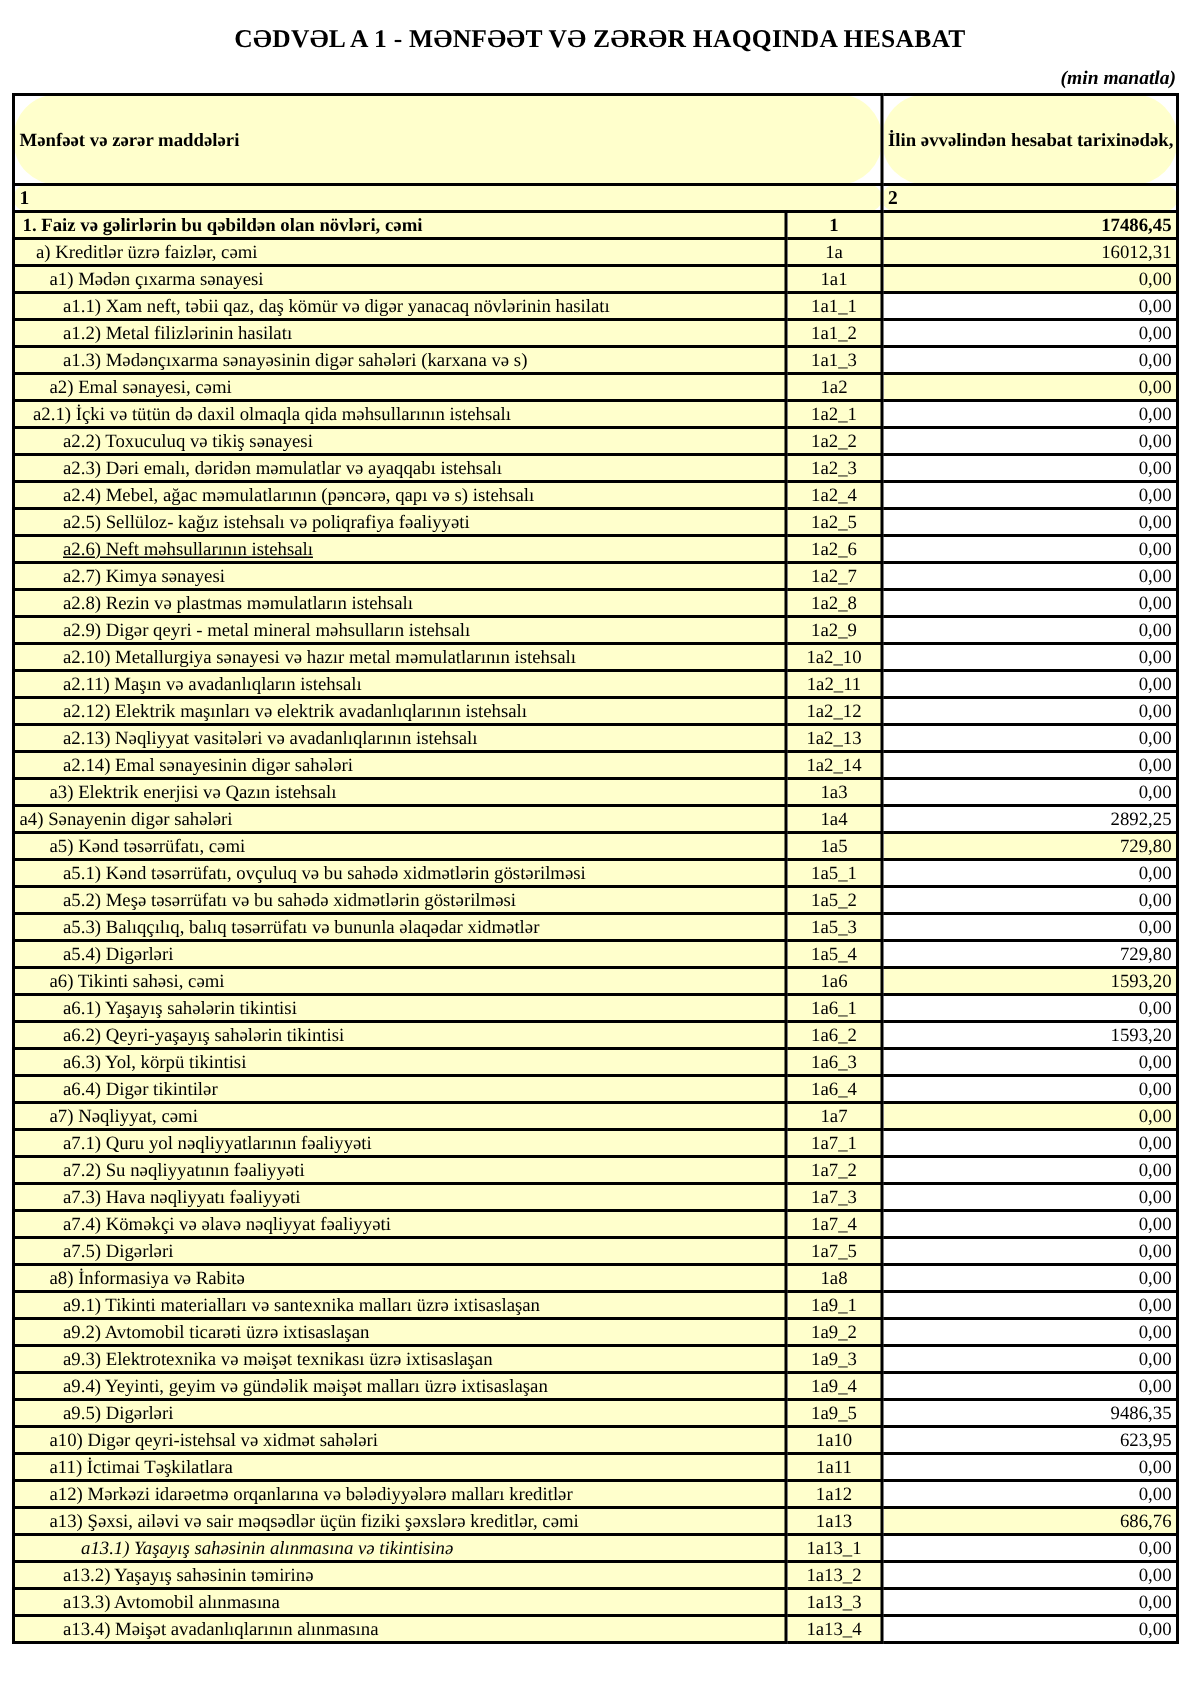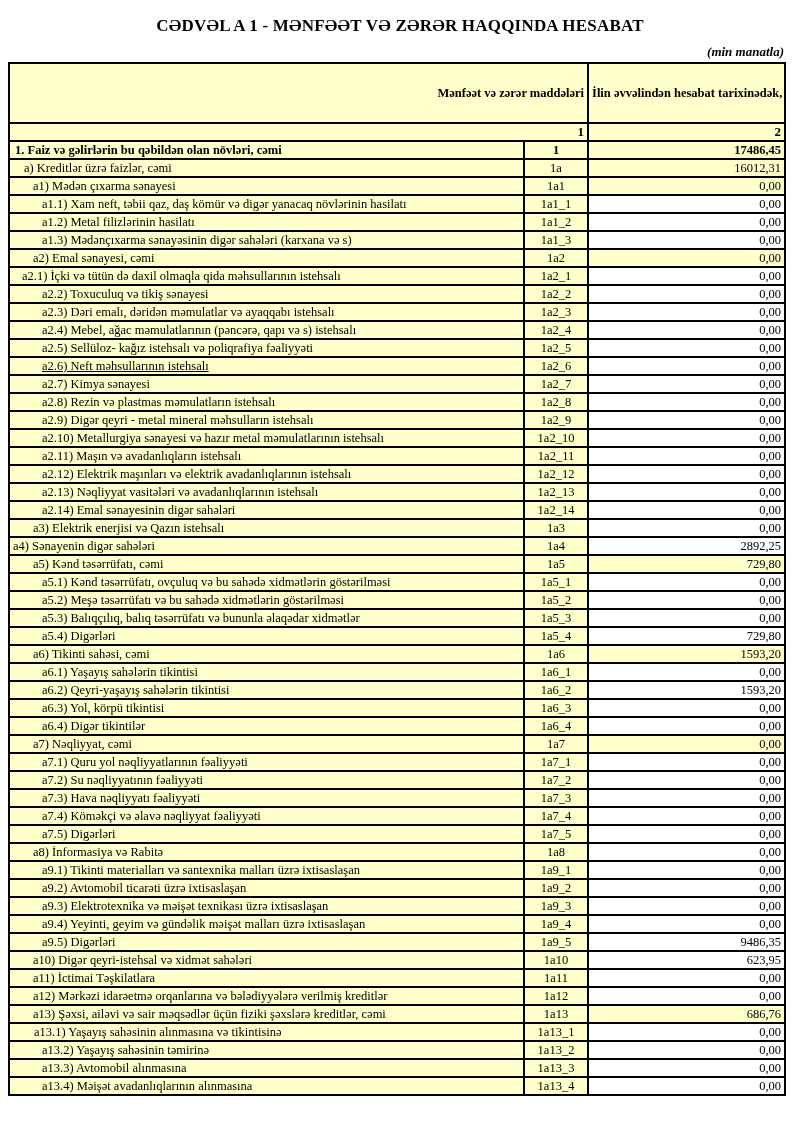--- a/index.html
+++ b/index.html
@@ -42,22 +42,23 @@
   table.report th, table.report td{
     border:2px solid var(--border-c);
     background:var(--row-bg);
     font-size:12.5px;
     padding:0 3px;
     overflow:hidden;
     white-space:nowrap;
   }
   thead th{
     font-weight:bold;
-    text-align:right;
+    text-align:left;
     vertical-align:middle;
+    border-radius:29px;
   }
   th.h-items{height:60px;font-size:13px;}
   th.h-value{
     white-space:normal;
     line-height:1.35;
     font-size:13px;
     padding:0 10px;
   }
   tr.colnum-row th{height:18px;font-size:13px;}
   tbody td{height:18px;vertical-align:middle;}
@@ -320,31 +321,31 @@
           <td class="desc" style="padding-left: 23px;">a10) Digər qeyri-istehsal və xidmət sahələri</td>
           <td class="code">1a10</td>
           <td class="val input">623,95</td>
         </tr>
         <tr>
           <td class="desc" style="padding-left: 23px;">a11) İctimai Təşkilatlara</td>
           <td class="code">1a11</td>
           <td class="val input">0,00</td>
         </tr>
         <tr>
-          <td class="desc" style="padding-left: 23px;">a12) Mərkəzi  idarəetmə orqanlarına və bələdiyyələrə verilmiş kreditlər</td>
+          <td class="desc" style="padding-left: 23px;">a12) Mərkəzi  idarəetmə orqanlarına və bələdiyyələrə malları kreditlər</td>
           <td class="code">1a12</td>
           <td class="val input">0,00</td>
         </tr>
         <tr>
           <td class="desc" style="padding-left: 23px;">a13) Şəxsi, ailəvi və sair məqsədlər üçün fiziki şəxslərə kreditlər, cəmi</td>
           <td class="code">1a13</td>
           <td class="val">686,76</td>
         </tr>
         <tr>
-          <td class="desc" style="padding-left: 24px;">a13.1) Yaşayış sahəsinin alınmasına və tikintisinə</td>
+          <td class="desc" style="padding-left: 44px; font-style: italic;">a13.1) Yaşayış sahəsinin alınmasına və tikintisinə</td>
           <td class="code">1a13_1</td>
           <td class="val input">0,00</td>
         </tr>
         <tr>
           <td class="desc" style="padding-left: 32px;">a13.2) Yaşayış sahəsinin təmirinə</td>
           <td class="code">1a13_2</td>
           <td class="val input">0,00</td>
         </tr>
         <tr>
           <td class="desc" style="padding-left: 32px;">a13.3) Avtomobil alınmasına</td>

